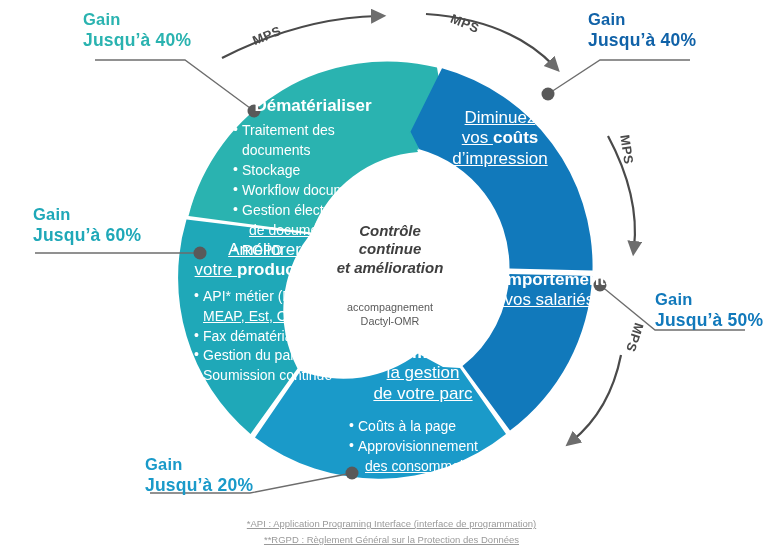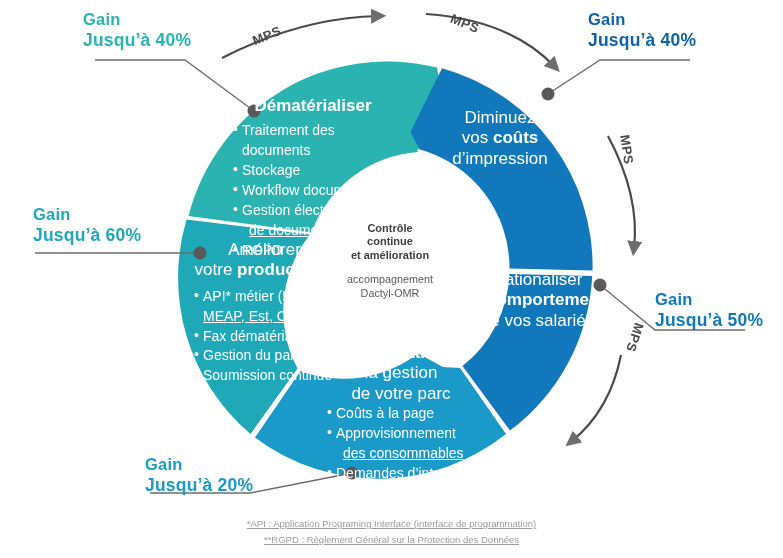--- a/index.html
+++ b/index.html
@@ -10,29 +10,29 @@
   }
   .stage{position:absolute;left:0;top:0;width:783px;height:558px;}
   svg.wheel{position:absolute;left:0;top:0;width:783px;height:558px;}
 
   .lbl{position:absolute;line-height:1.18;}
   .lbl .g1{font-size:16.5px;font-weight:700;letter-spacing:.2px;}
   .lbl .g2{font-size:17.5px;font-weight:700;letter-spacing:.2px;display:block;}
 
   .seg-text{position:absolute;color:#ffffff;text-align:center;}
   .seg-title{font-size:17px;font-weight:700;line-height:1.2;}
-  .seg-title .light{font-weight:400;}
+  .seg-title .light{font-weight:400;text-decoration:underline;}
   .seg-sub{font-size:14px;font-weight:400;line-height:1.42;text-align:left;}
   .seg-sub .li{position:relative;padding-left:9px;}
   .seg-sub .li:before{content:"•";position:absolute;left:0;top:-1px;}
   .seg-sub .cont{padding-left:9px;text-decoration:underline;}
 
   .center-txt{position:absolute;text-align:center;color:#3f3f3f;}
-  .center-title{font-size:11px;font-weight:700;line-height:1.22;}
-  .center-sub{font-size:10.8px;font-weight:400;line-height:1.3;margin-top:10px;color:#5a5a5a;}
+  .center-title{font-size:15px;font-weight:700;line-height:1.22;font-style:italic;}
+  .center-sub{font-size:10.8px;font-weight:400;line-height:1.3;margin-top:23px;color:#5a5a5a;}
 
   .mps{position:absolute;color:#4a4a4a;font-size:13px;font-weight:700;letter-spacing:.5px;}
 
   .foot{position:absolute;left:0;width:783px;text-align:center;color:#9a9a9a;font-size:9.5px;line-height:1.7;text-decoration:underline;}
 </style>
 </head>
 <body>
 
 <div class="stage">
 
@@ -133,33 +133,32 @@
   <div class="seg-text" style="left:425px;top:108px;width:150px;">
     <div class="seg-title">
       <div class="light">Diminuez</div>
       <div><span class="light">vos </span><span>coûts</span></div>
       <div class="light">d’impression</div>
     </div>
   </div>
 
   <div class="seg-text" style="left:455px;top:270px;width:165px;">
     <div class="seg-title">
-      <div class="light">Rationaliser</div>
       <div><span class="light">les </span><span>comportements</span></div>
       <div class="light">de vos salariés</div>
     </div>
   </div>
 
-  <div class="seg-text" style="left:311px;top:343px;width:180px;">
+  <div class="seg-text" style="left:333px;top:343px;width:180px;">
     <div class="seg-title">
       <div>Automatiser</div>
       <div class="light">la gestion</div>
       <div class="light">de votre parc</div>
     </div>
-    <div class="seg-sub" style="margin-top:0;padding-left:16px;">
+    <div class="seg-sub" style="margin-top:13px;padding-left:16px;">
       <div class="li">Coûts à la page</div>
       <div class="li">Approvisionnement</div>
       <div class="cont" style="padding-left:16px;">des consommables</div>
       <div class="li">Demandes d’intervention</div>
     </div>
   </div>
 
   <div class="seg-text" style="left:182px;top:240px;width:165px;">
     <div class="seg-title">
       <div class="light">Améliorer</div>

